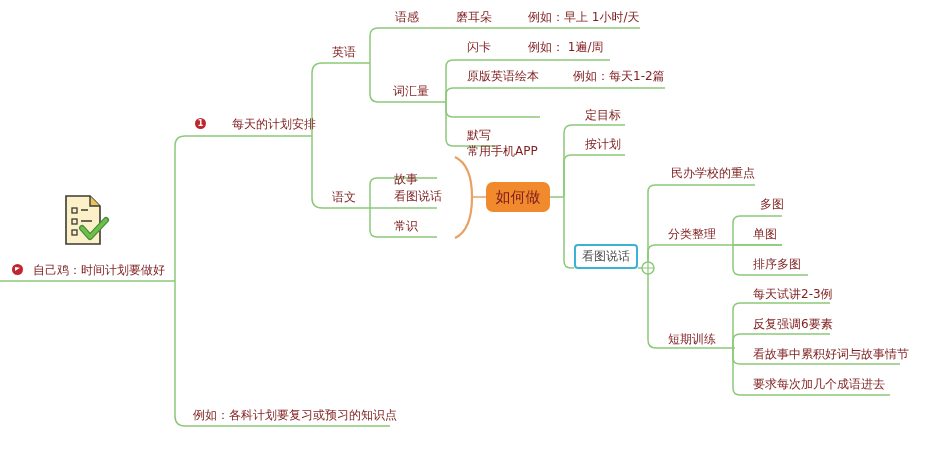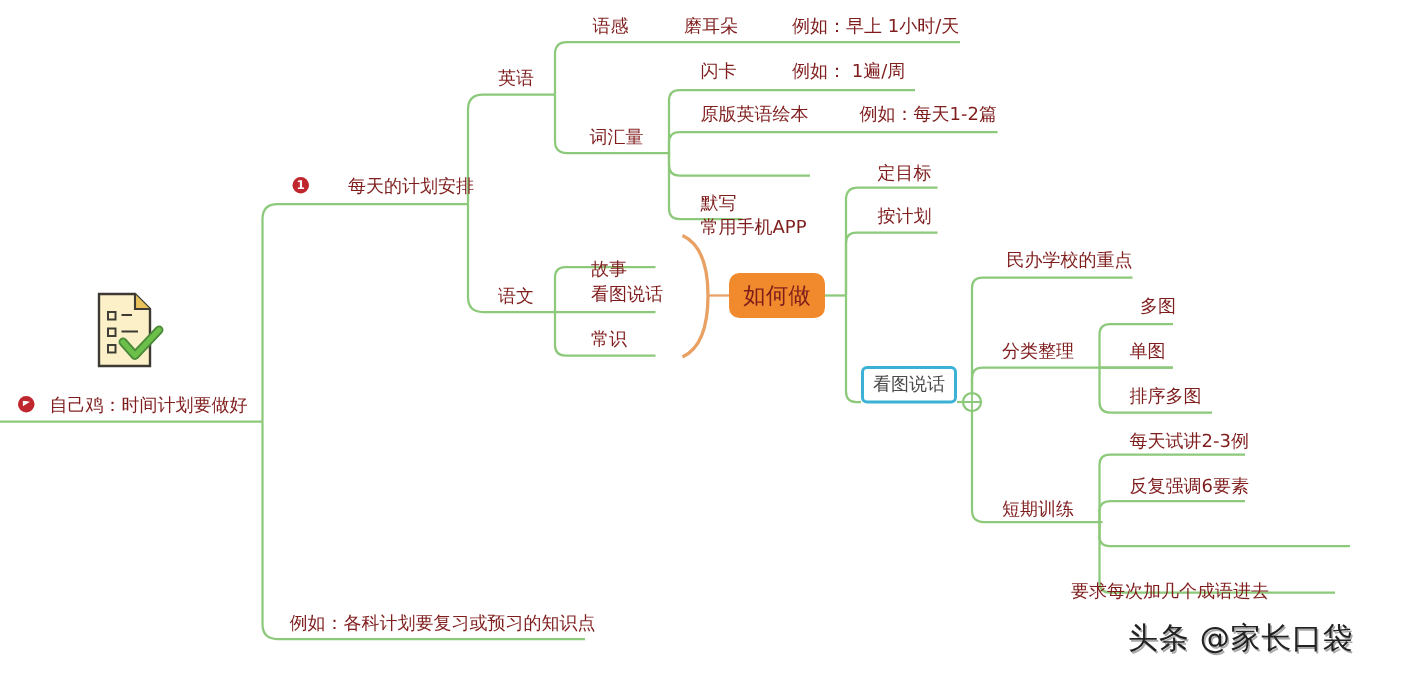--- a/index.html
+++ b/index.html
@@ -115,16 +115,16 @@
 
   <span class="t" style="left:671px;top:166px;">民办学校的重点</span>
   <span class="t" style="left:668px;top:227px;">分类整理</span>
   <span class="t" style="left:760px;top:197px;">多图</span>
   <span class="t" style="left:753px;top:227px;">单图</span>
   <span class="t" style="left:753px;top:257px;">排序多图</span>
 
   <span class="t" style="left:668px;top:332px;">短期训练</span>
   <span class="t" style="left:753px;top:287px;">每天试讲2-3例</span>
   <span class="t" style="left:753px;top:317px;">反复强调6要素</span>
-  <span class="t" style="left:714px;top:377px;margin-top:10px;">要求每次加几个成语进去</span>
+  <span class="t" style="left:753px;top:347px;">看故事中累积好词与故事情节</span>
+  <span class="t" style="left:753px;top:377px;">要求每次加几个成语进去</span>
 
-  <span class="wm">头条 @家长口袋</span>
 </div>
 
 </body></html>

